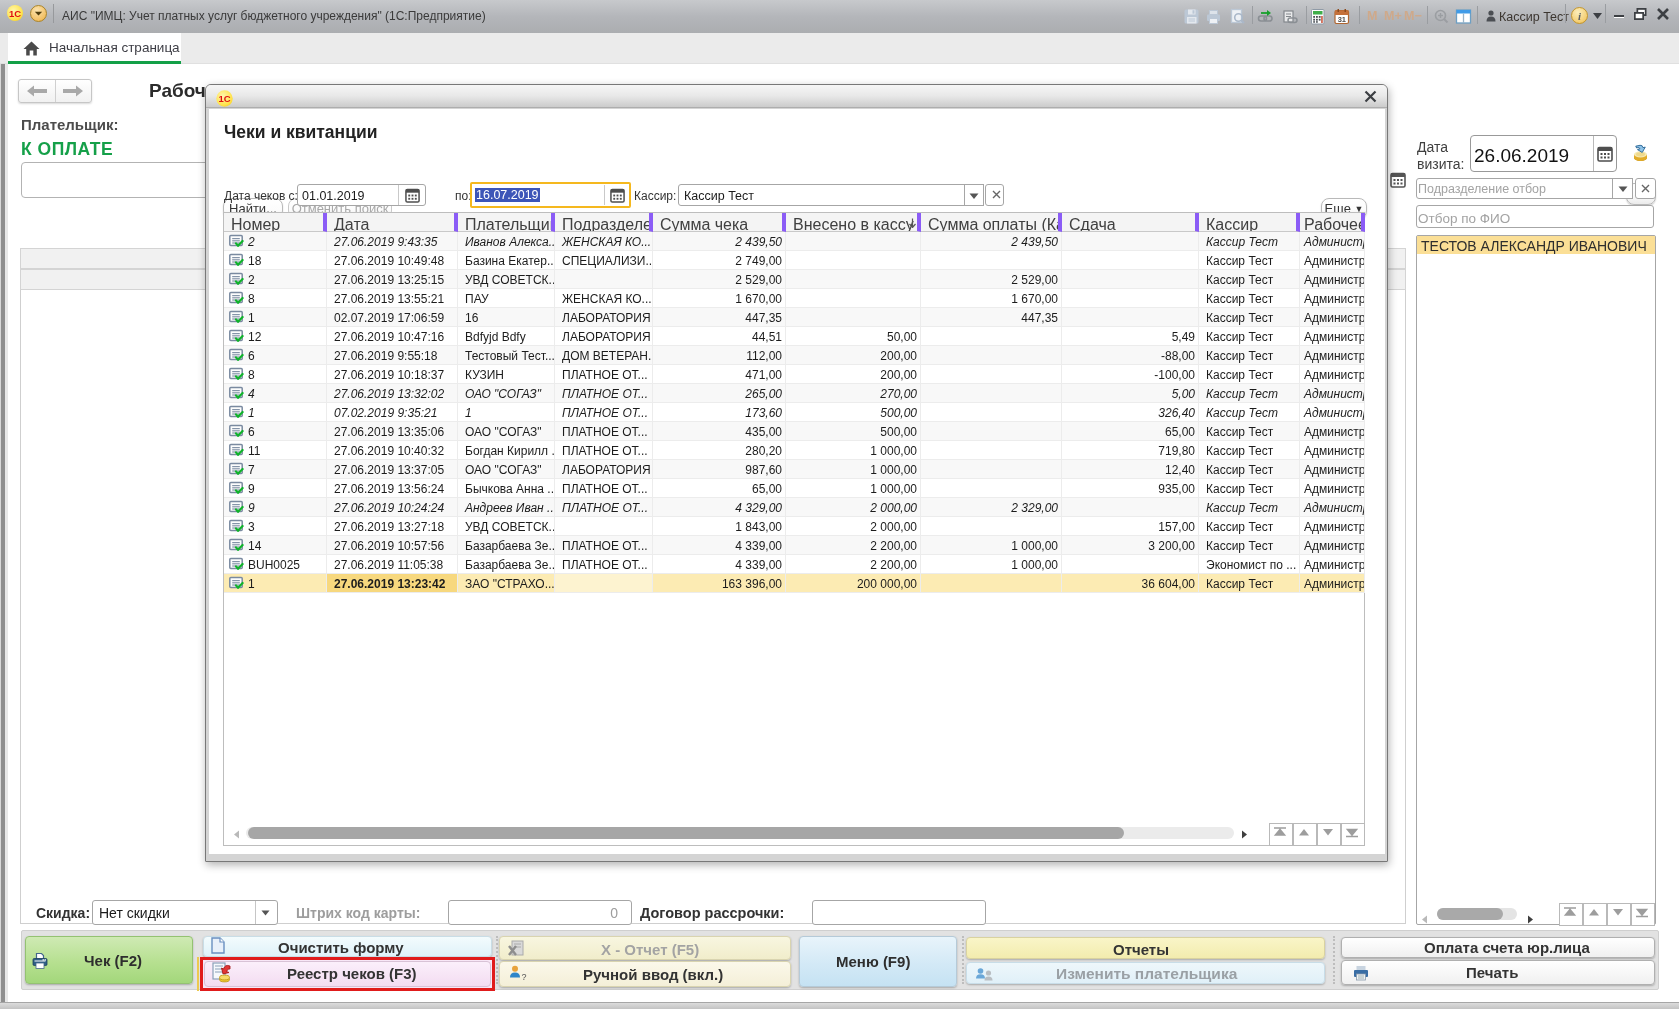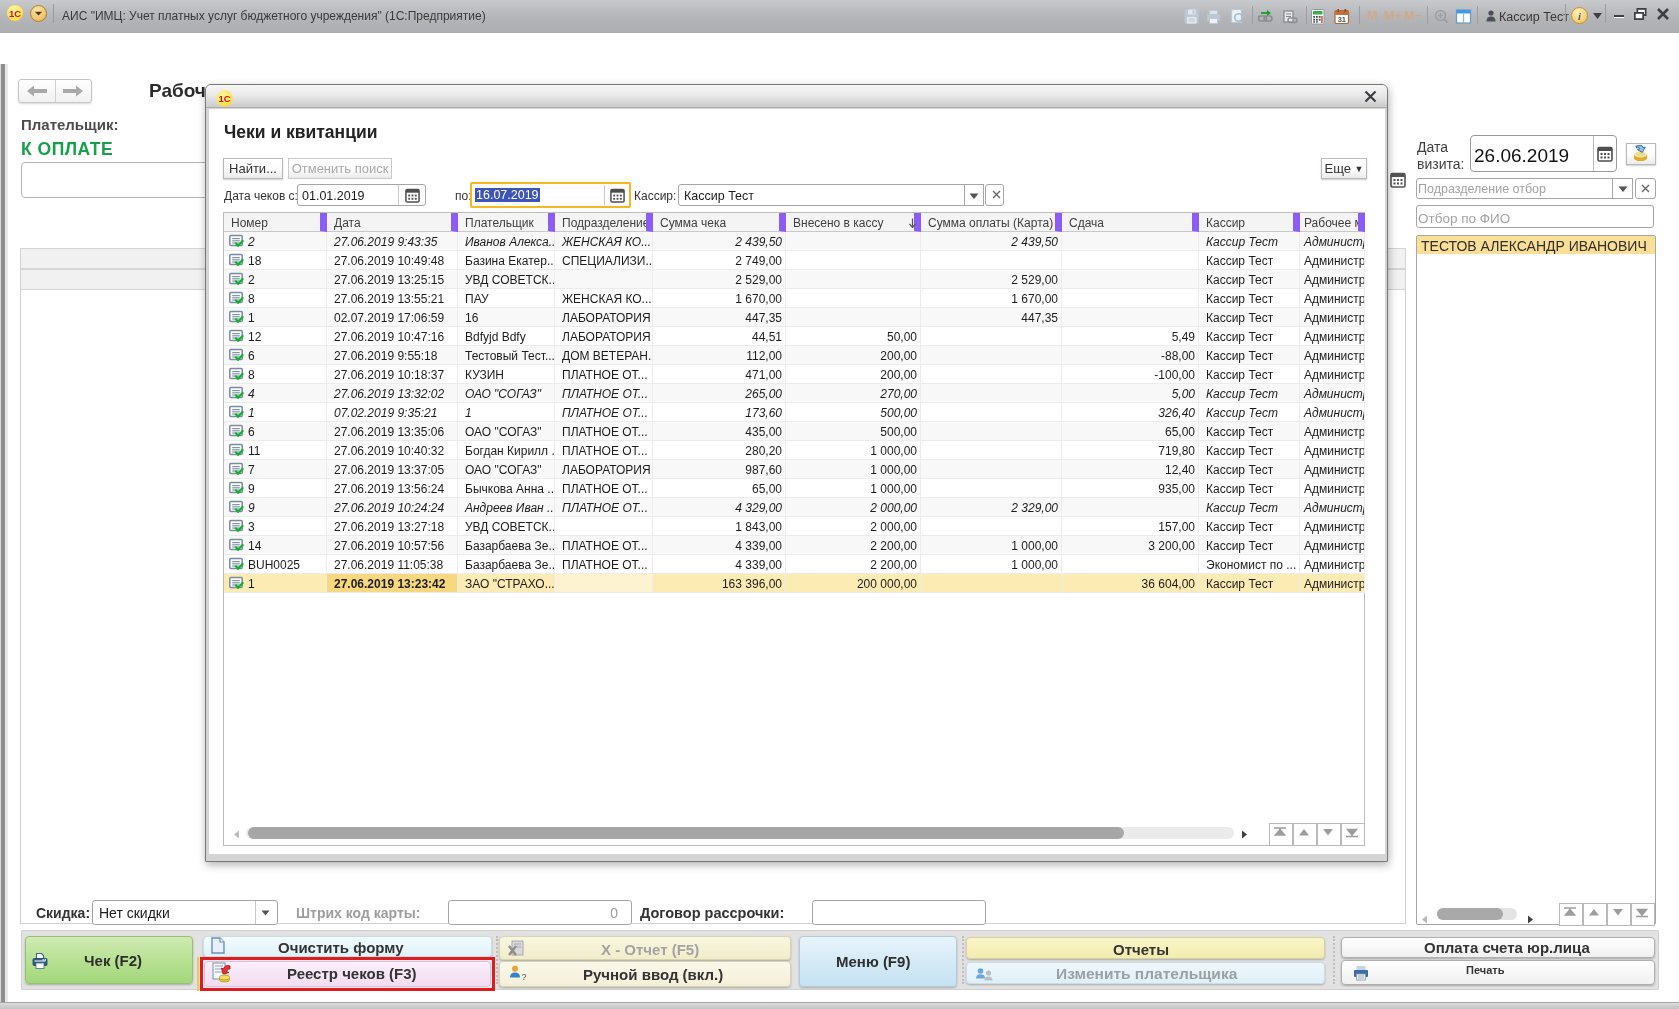--- a/index.html
+++ b/index.html
@@ -1,26 +1,26 @@
 <!DOCTYPE html>
 <html><head><meta charset="utf-8"><style>
 * { margin:0; padding:0; box-sizing:border-box; }
 html,body { width:1679px; height:1009px; overflow:hidden; font-family:"Liberation Sans", sans-serif; background:#fff; }
 #stage { position:relative; width:1679px; height:1009px; overflow:hidden; }
 .abs { position:absolute; }
 .inp { position:absolute; background:#fff; border:1px solid #a6a6a6; border-radius:3px; }
-.btn { position:absolute; background:linear-gradient(180deg,#ffffff 0%,#fcfcfc 55%,#ebebeb 100%); border:1px solid #b9b9b9; border-radius:0; box-shadow:0 1px 1.5px rgba(0,0,0,0.2); font-size:13px; color:#333; text-align:center; }
+.btn { position:absolute; background:linear-gradient(180deg,#ffffff 0%,#fcfcfc 55%,#ebebeb 100%); border:1px solid #b9b9b9; border-radius:8px; box-shadow:0 1px 1.5px rgba(0,0,0,0.2); font-size:13px; color:#333; text-align:center;margin-top:40px; }
 #titlebar { left:0; top:0; width:1679px; height:33px; background:linear-gradient(180deg,#c7c9cc 0%,#b4b6ba 50%,#abadb0 100%); }
 .tico { position:absolute; top:7px; }
 #tabbar { left:0; top:33px; width:1679px; height:31px; background:#ebebeb; border-bottom:1px solid #e0e0e0; }
 #tab1 { position:absolute; left:8px; top:0; width:173px; height:31px; background:#fff; }
 #dialog { left:205px; top:84px; width:1183px; height:778px; border:1.5px solid #787878; border-radius:6px 6px 1px 1px; background:#d4d4d4; box-shadow:1px 3px 8px rgba(0,0,0,0.3); }
 #dlg-title { position:absolute; left:0; top:0; width:100%; height:23px; background:linear-gradient(180deg,#f6f6f6 0%,#e8e8e8 50%,#cbcbcb 100%); border-radius:5px 5px 0 0; border-bottom:1px solid #adadad; }
 #dlg-body { position:absolute; left:3px; top:24px; width:1176px; height:745px; background:#fff; }
-.hcell { position:absolute; top:0; height:19px; font-size:12px; color:#404040; padding:3px 0 0 7px; background:#f4f4f4; border-right:7px solid #8b5cf6; border-bottom:1px solid #c9c9c9; white-space:nowrap; overflow:hidden; }
+.hcell { position:absolute; top:0; height:19px; font-size:16px; color:#404040; padding:3px 0 0 7px; background:#f4f4f4; border-right:4px solid #8b5cf6; border-bottom:1px solid #c9c9c9; white-space:nowrap; overflow:hidden; }
 .cell { position:absolute; top:0; height:19px; font-size:12px; color:#1c1c1c; padding:3px 3px 0 7px; border-right:1px solid #ececec; border-bottom:1px solid #ececec; overflow:hidden; white-space:nowrap; }
 .cr { text-align:right; }
 .ital { font-style:italic; }
 .dicon { position:absolute; left:5px; top:2px; }
 .numtxt { margin-left:17px; }
 .bigbtn { position:absolute; border-radius:4px; font-weight:bold; color:#333; text-align:center; border:1px solid #b0b0b0; box-shadow:0 1px 2px rgba(0,0,0,0.25); font-size:15px; }
 #statusbar { left:0; top:1002px; width:1679px; height:7px; background:linear-gradient(180deg,#dcdcdc,#c3c3c3); border-top:1px solid #a6a6a6; }
 .navb { position:absolute; width:24px; height:23px; background:#fff; border:1px solid #b9b9b9; }
 </style></head><body>
 <div id="stage">
@@ -145,20 +145,29 @@
       <div class="abs" style="left:1614px;top:15px;width:10px;height:3px;background:#3c3f43;border-bottom:1px solid #fff;"></div>
       <svg class="abs" style="left:1633px;top:7px;" width="15" height="14" viewBox="0 0 15 14">
         <rect x="3.5" y="1" width="10" height="8" fill="#3c3f43"></rect>
         <rect x="5.2" y="2.8" width="6.6" height="4.4" fill="#fff"></rect>
         <rect x="1" y="5" width="10" height="8" fill="#3c3f43"></rect>
         <rect x="2.7" y="6.8" width="6.6" height="4.4" fill="#fff"></rect>
       </svg>
       <svg class="abs" style="left:1656px;top:7px;" width="14" height="14" viewBox="0 0 14 14">
         <path d="M2 2 L12 12 M12 2 L2 12" stroke="#3c3f43" stroke-width="2.6"></path>
       </svg>
+    </div>
+    <div id="tabbar" class="abs">
+      <div id="tab1">
+        <svg class="abs" style="left:15px;top:8px;" width="17" height="15" viewBox="0 0 17 15">
+          <path d="M8.5 0.5 L16.5 8 L13.8 8 L13.8 14.5 L10.3 14.5 L10.3 9.6 L6.7 9.6 L6.7 14.5 L3.2 14.5 L3.2 8 L0.5 8 Z" fill="#4a4a4a"></path>
+        </svg>
+        <span class="abs" style="left:41px;top:7px;font-size:13.5px;color:#3d3d44;">Начальная страница</span>
+        <div class="abs" style="left:0;bottom:0;width:100%;height:3px;background:#13a047;"></div>
+      </div>
     </div>
     <div class="abs" style="left:0;top:64px;width:1679px;height:938px;background:#fff;">
       <div class="abs" style="left:0;top:0;width:8px;height:938px;background:linear-gradient(90deg,#d9d9d9 0,#d9d9d9 1px,#8f8f8f 1px,#8f8f8f 5px,#e8e8e8 5px,#e8e8e8 8px);"></div>
       <div class="abs" style="left:18px;top:15px;width:74px;height:24px;background:linear-gradient(180deg,#fff,#f1f1f1);border:1px solid #c6c6c6;border-radius:3px;box-shadow:0 1px 2px rgba(0,0,0,0.15);"></div>
       <div class="abs" style="left:55px;top:16px;width:1px;height:22px;background:#d0d0d0;"></div>
       <svg class="abs" style="left:26px;top:21px;" width="22" height="12" viewBox="0 0 22 12">
         <path d="M8 0.5 L8 4 L21 4 L21 8 L8 8 L8 11.5 L1 6 Z" fill="#a9a9a9"></path>
       </svg>
       <svg class="abs" style="left:62px;top:21px;" width="22" height="12" viewBox="0 0 22 12">
         <path d="M14 0.5 L14 4 L1 4 L1 8 L14 8 L14 11.5 L21 6 Z" fill="#a9a9a9"></path>
@@ -313,21 +322,21 @@
     <span class="abs" style="left:1056px;top:965px;font-size:15.5px;font-weight:bold;color:#9aa0a5;">Изменить плательщика</span>
     <svg class="abs" style="left:974px;top:966px;" width="22" height="18" viewBox="0 0 22 18">
       <circle cx="6.5" cy="5" r="2.8" fill="#6aa7d8"></circle>
       <path d="M2 12.5 Q2 8.2 6.5 8.2 Q11 8.2 11 12.5 Z" fill="#6aa7d8"></path>
       <circle cx="14.5" cy="7" r="2.6" fill="#b9bec2"></circle>
       <path d="M10.5 14.5 Q10.5 10.4 14.5 10.4 Q18.5 10.4 18.5 14.5 Z" fill="#b9bec2"></path>
     </svg>
     <div class="bigbtn" style="left:1341px;top:937px;width:314px;height:21px;background:linear-gradient(180deg,#ffffff,#f0f0f0);"></div>
     <span class="abs" style="left:1424px;top:939px;font-size:15px;font-weight:bold;color:#333;">Оплата счета юр.лица</span>
     <div class="bigbtn" style="left:1341px;top:960px;width:314px;height:25px;background:linear-gradient(180deg,#ffffff,#f0f0f0);"></div>
-    <span class="abs" style="left:1466px;top:964px;font-size:11px;font-weight:bold;color:#333;">Печать</span>
+    <span class="abs" style="left:1466px;top:964px;font-size:15px;font-weight:bold;color:#333;">Печать</span>
     <svg class="abs" style="left:1352px;top:964px;" width="18" height="17" viewBox="0 0 18 17">
       <rect x="2" y="6" width="14" height="7" rx="1" fill="#3a6ea5"></rect>
       <rect x="4.5" y="2" width="9" height="4" fill="#c8d4e0"></rect>
       <rect x="4.5" y="10" width="9" height="6" fill="#eef2f6" stroke="#8899aa" stroke-width="0.8"></rect>
       <line x1="6" y1="12" x2="12" y2="12" stroke="#9aa" stroke-width="0.9"></line>
       <line x1="6" y1="14" x2="12" y2="14" stroke="#9aa" stroke-width="0.9"></line>
     </svg>
     <div id="dialog" class="abs">
       <div id="dlg-title">
         <svg class="abs" style="left:10px;top:5px;" width="17" height="17" viewBox="0 0 17 17">

